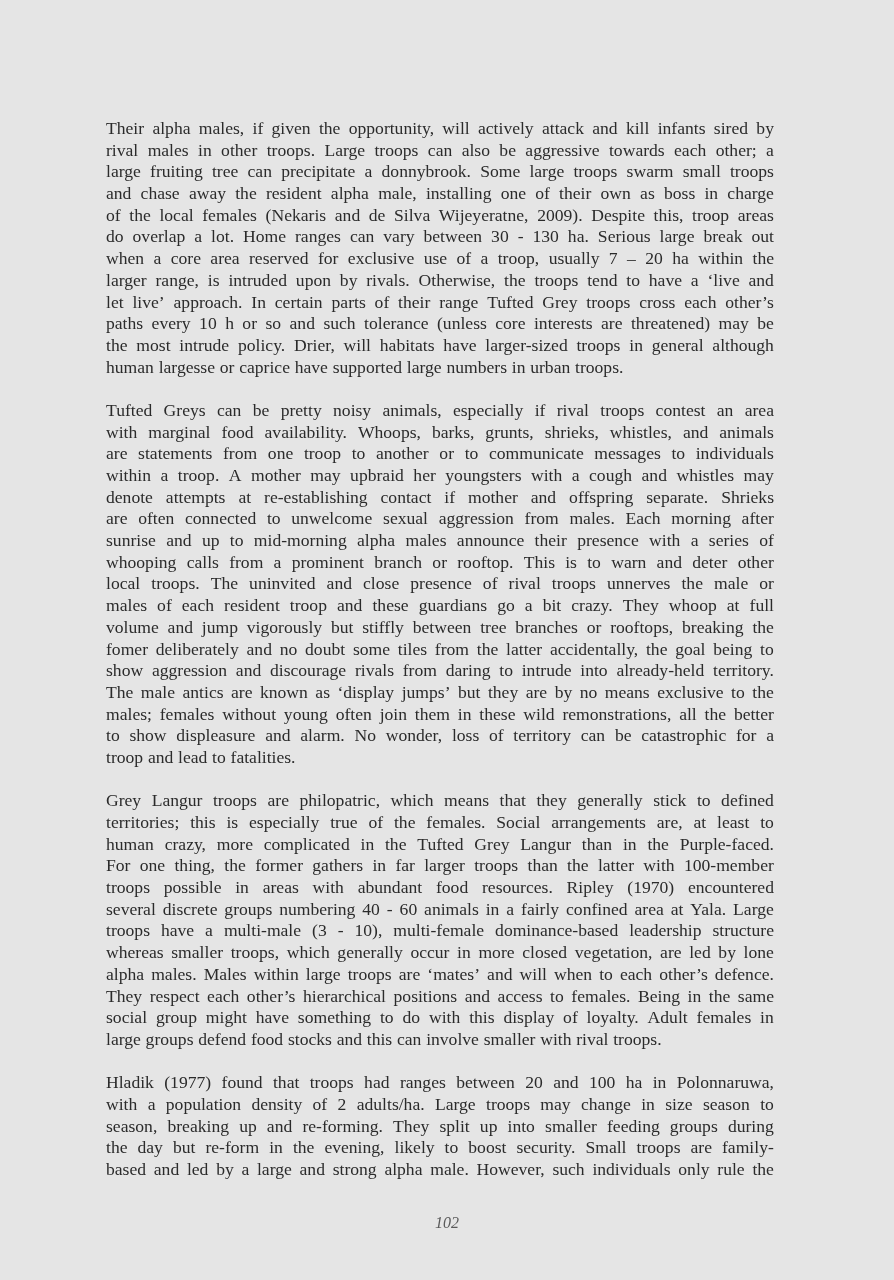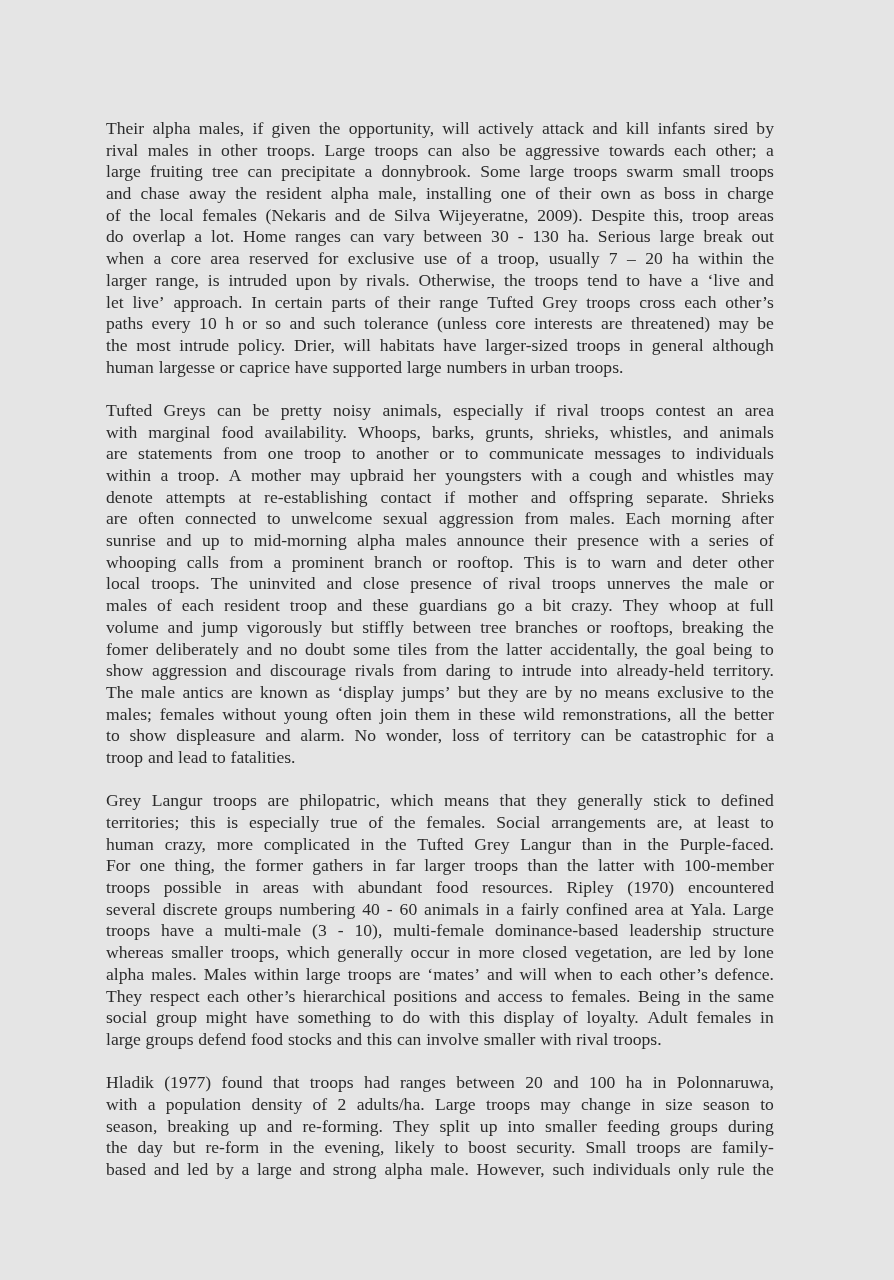--- a/index.html
+++ b/index.html
@@ -862,13 +862,14 @@
             <span>However,</span>
             <span>such</span>
             <span>individuals</span>
             <span>only</span>
             <span>rule</span>
             <span>the</span>
           </span>
         </div>
       </div>
     </div>
+  <div class="page-number">102</div>
 </div>
 
 </body></html>

